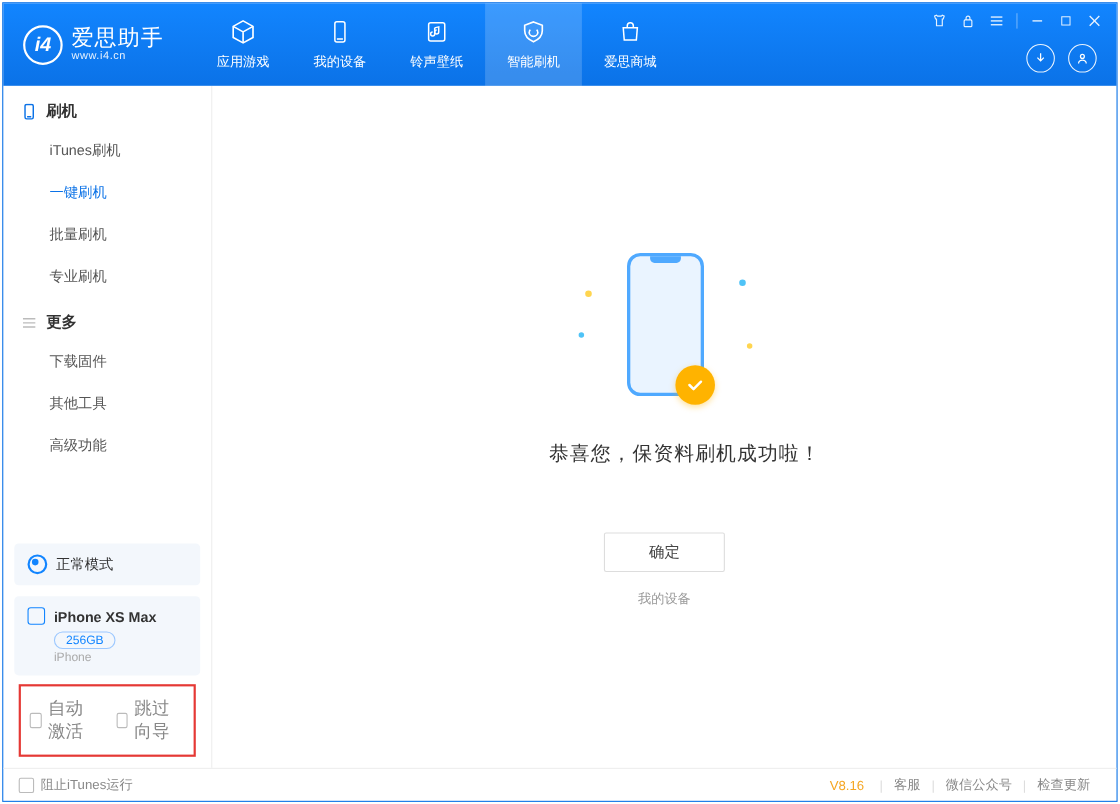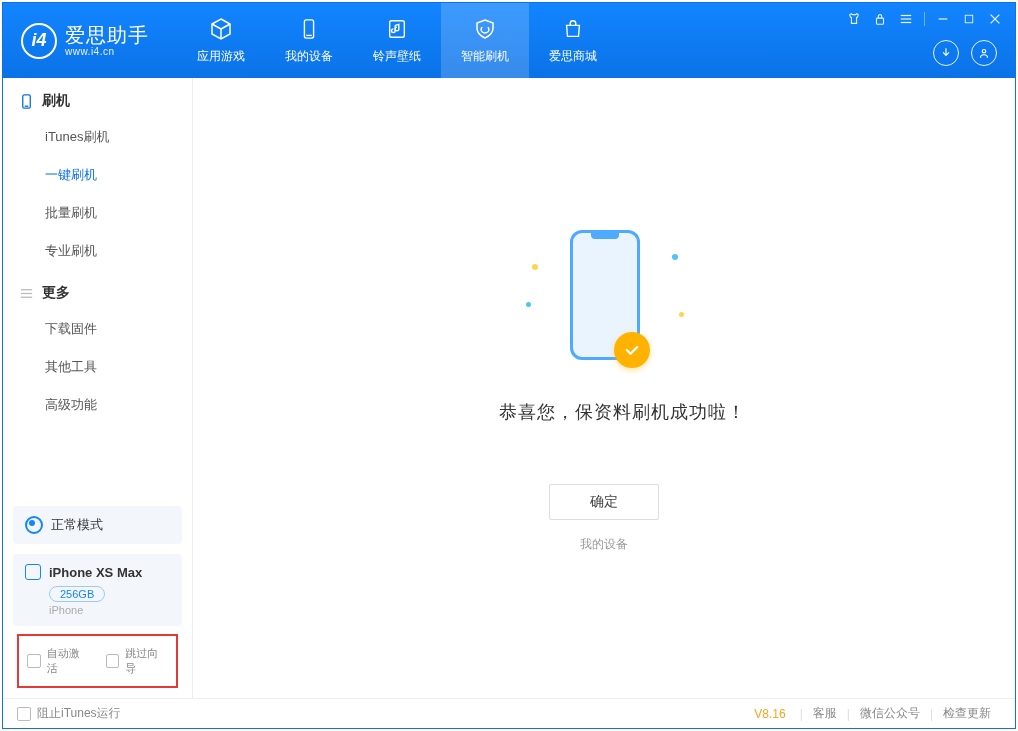--- a/index.html
+++ b/index.html
@@ -38,21 +38,21 @@
 .mode-dot { width:18px; height:18px; border-radius:50%; border:2px solid #1285ff; position:relative; }
 .mode-dot::after { content:""; position:absolute; width:6px; height:6px; background:#1285ff; border-radius:50%; left:2px; top:2px; }
 .dev-box { background:#f3f7fc; border-radius:4px; padding:10px 12px; }
 .dev-row { display:flex; align-items:center; gap:8px; }
 .dev-icon { width:16px; height:16px; border:1.5px solid #1285ff; border-radius:3px; }
 .dev-name { font-size:13px; font-weight:600; color:#333; }
 .dev-cap { display:inline-block; margin:6px 0 2px 24px; padding:1px 10px; border:1px solid #9cc8ff; border-radius:10px; font-size:11px; color:#1285ff; }
 .dev-type { margin-left:24px; font-size:11px; color:#aaa; }
 .opt-row { border:2px solid #e53935; margin:8px 4px 0 4px; padding:10px 8px; display:flex; gap:16px; align-items:center; }
 .chk { width:14px; height:14px; border:1px solid #bbb; border-radius:2px; display:inline-block; }
-.opt { display:flex; align-items:center; gap:6px; font-size:11px; color:#888; cursor:pointer; }
+.opt { display:flex; align-items:center; gap:6px; font-size:16px; color:#888; cursor:pointer; }
 
 .main { flex:1; display:flex; flex-direction:column; align-items:center; justify-content:center; gap:16px; }
 .phone-illus { position:relative; width:160px; height:160px; }
 .dot { position:absolute; border-radius:50%; }
 .dot1 { width:6px; height:6px; background:#ffd54f; left:8px; top:40px; }
 .dot2 { width:5px; height:5px; background:#4fc3f7; left:2px; top:78px; }
 .dot3 { width:6px; height:6px; background:#4fc3f7; right:6px; top:30px; }
 .dot4 { width:5px; height:5px; background:#ffd54f; right:0px; top:88px; }
 .phone { position:absolute; left:46px; top:6px; width:70px; height:130px; border:3px solid #4fa9ff; border-radius:12px; background:#eaf4ff; }
 .phone .notch { position:absolute; top:0; left:50%; transform:translateX(-50%); width:28px; height:6px; background:#4fa9ff; border-radius:0 0 4px 4px; }

